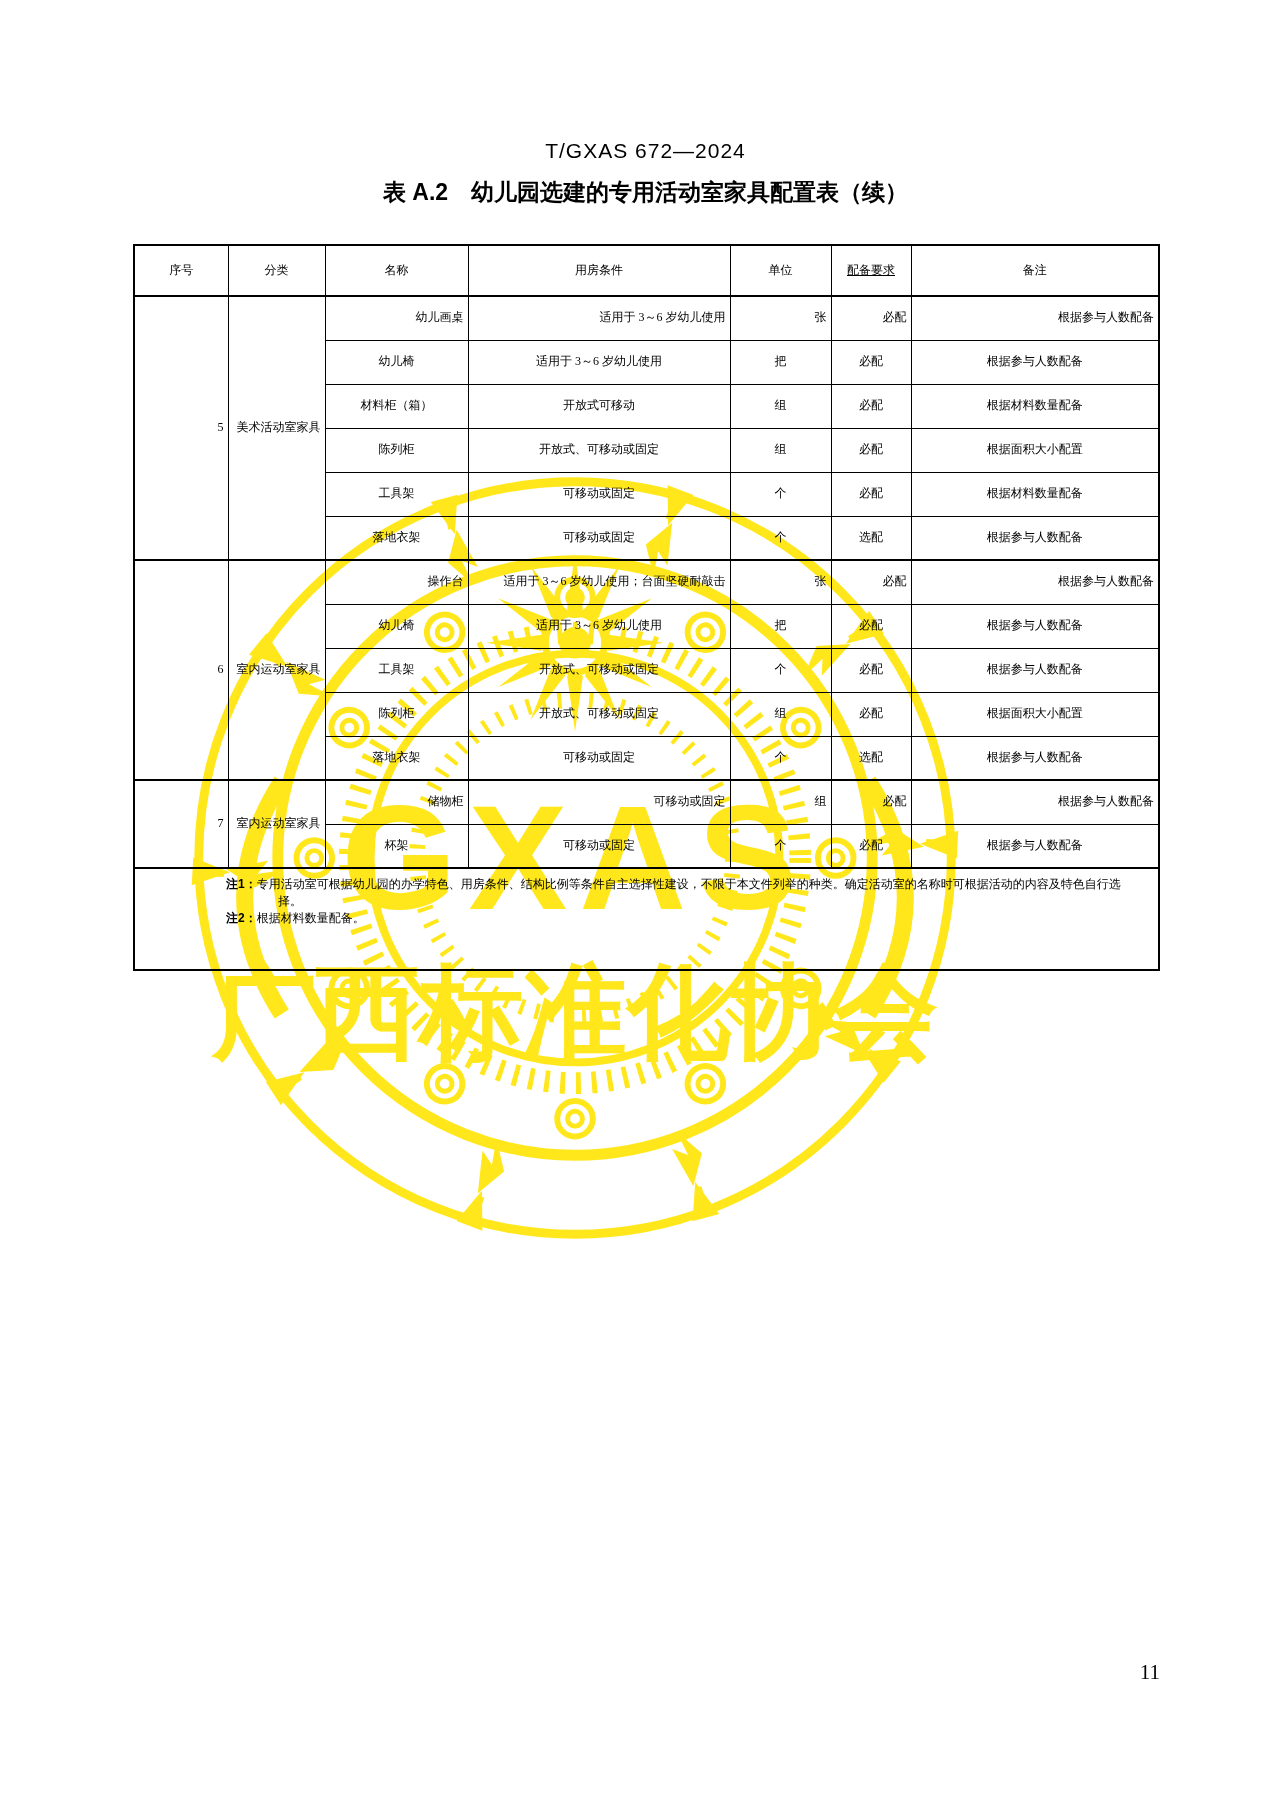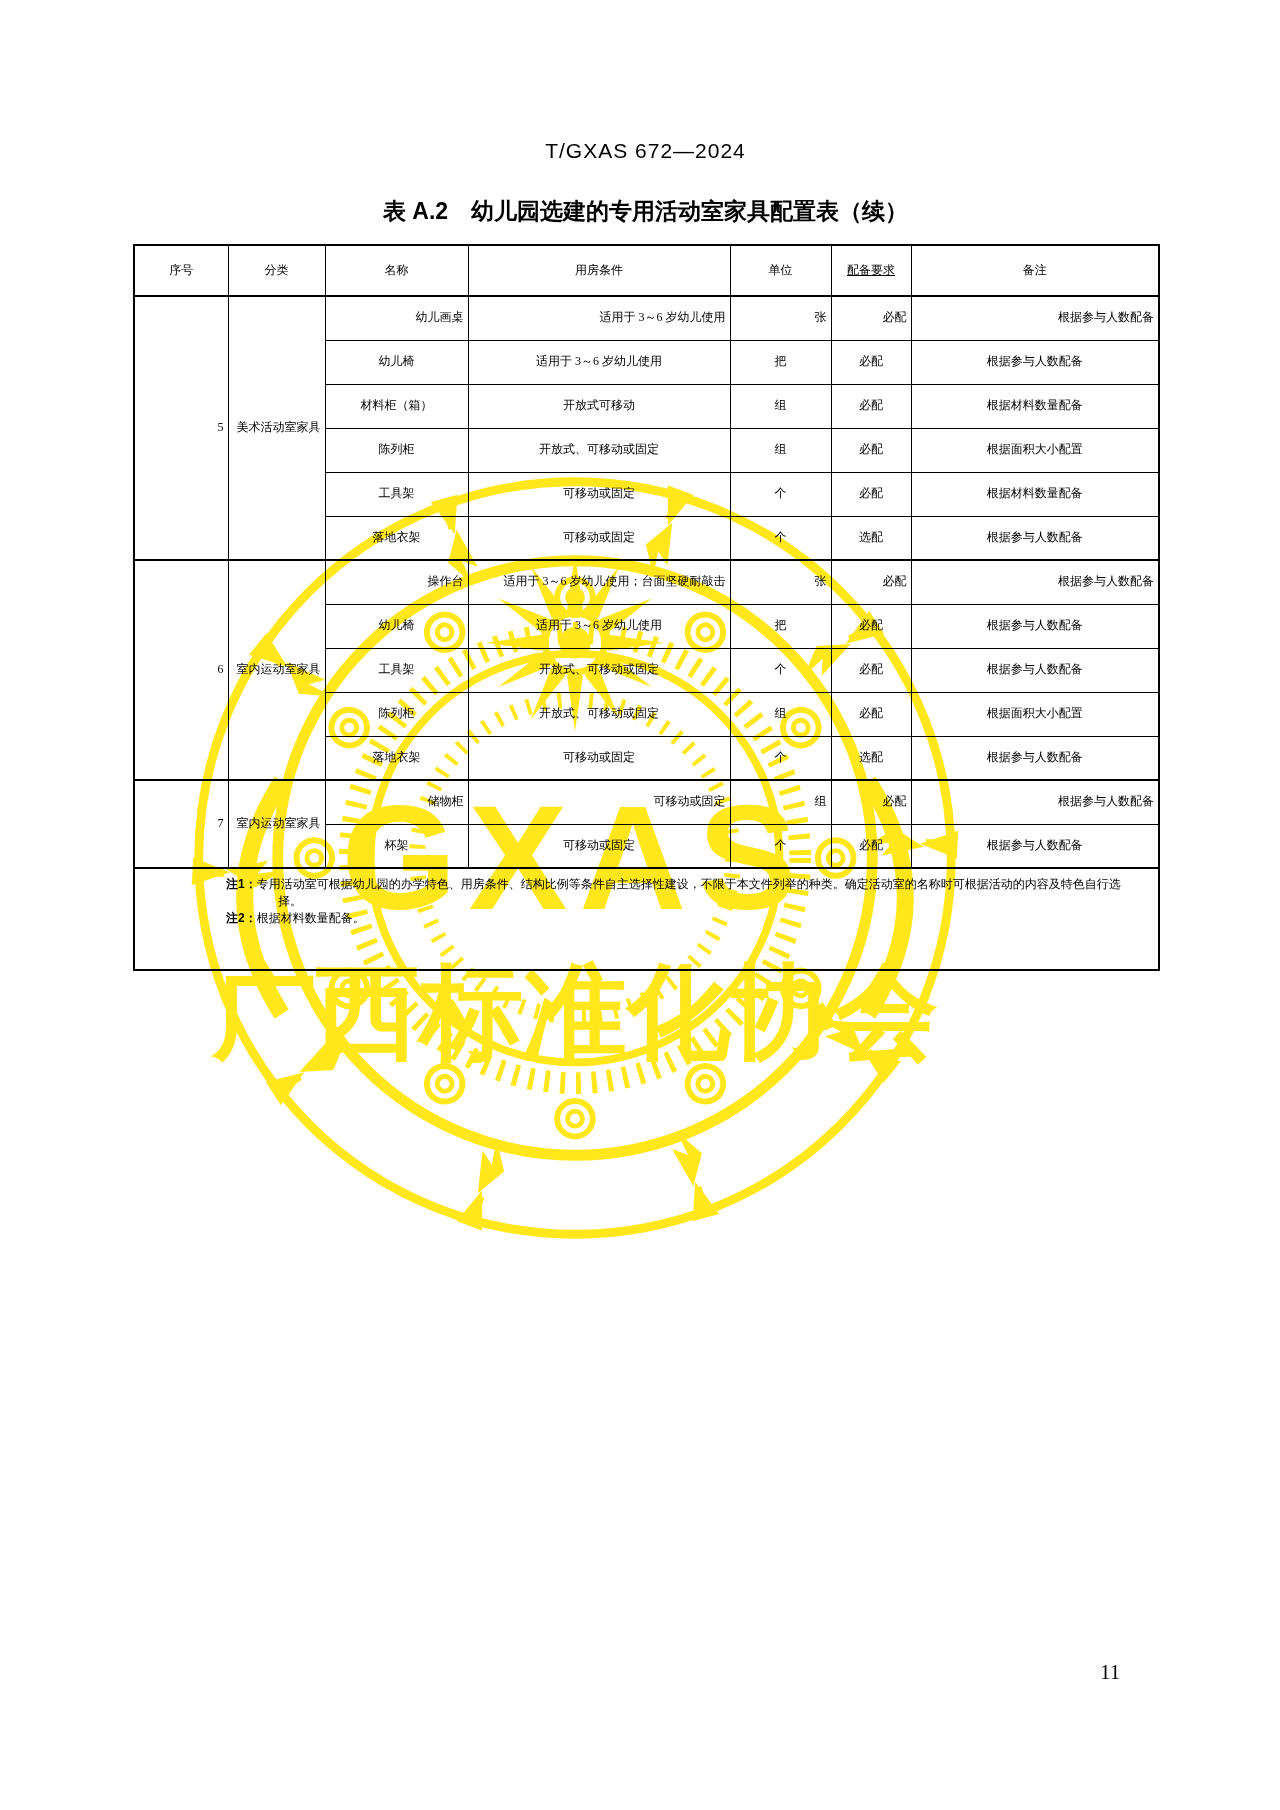--- a/index.html
+++ b/index.html
@@ -14,21 +14,21 @@
   }
   .content{position:relative;z-index:1;}
   .doc-number{
     position:absolute;left:133px;top:139px;width:1025px;
     text-align:center;font-family:"Liberation Sans","DejaVu Sans",sans-serif;
     font-size:21px;letter-spacing:1px;
   }
   .table-title{
     position:absolute;left:133px;top:177px;width:1025px;text-align:center;
     font-family:"Liberation Sans","DejaVu Sans",sans-serif;
-    font-weight:bold;font-size:23px;margin-top:19px;
+    font-weight:bold;font-size:23px;
   }
   table.doc-table{
     position:absolute;left:133px;top:244px;width:1025px;
     border-collapse:collapse;table-layout:fixed;
     font-size:12px;line-height:1.3;
     border:2.5px solid #000;
   }
   .doc-table th,.doc-table td{
     border:1.2px solid #000;text-align:center;vertical-align:middle;
     padding:1px 4px;font-weight:normal;
@@ -42,21 +42,21 @@
   .notes-body td{
     border-top:2.5px solid #000;text-align:left;vertical-align:top;
     padding:7px 14px 9px 55px;height:84px;
   }
   .note{padding-left:52px;text-indent:-52px;line-height:1.42;margin-left:36px;}
   .note b{
     font-family:"Liberation Sans","DejaVu Sans",sans-serif;
     font-weight:bold;
   }
   .page-number{
-    position:absolute;left:1100px;top:1660px;width:60px;text-align:left;
+    position:absolute;left:1100px;top:1660px;width:60px;text-align:right;
     font-size:21px;
   }
 </style>
 </head>
 <body>
 
 <svg class="watermark" viewBox="-400 -400 800 800" color="#FFE71C">
   <defs>
     <g id="wm-bird" fill="currentColor" stroke="none">
       <polygon points="-46,-16 -8,-3 -46,12"></polygon>

